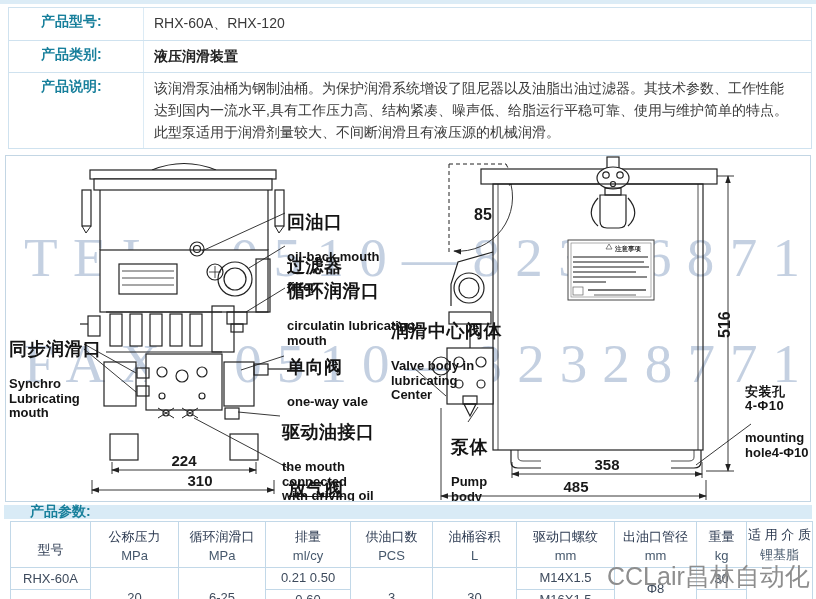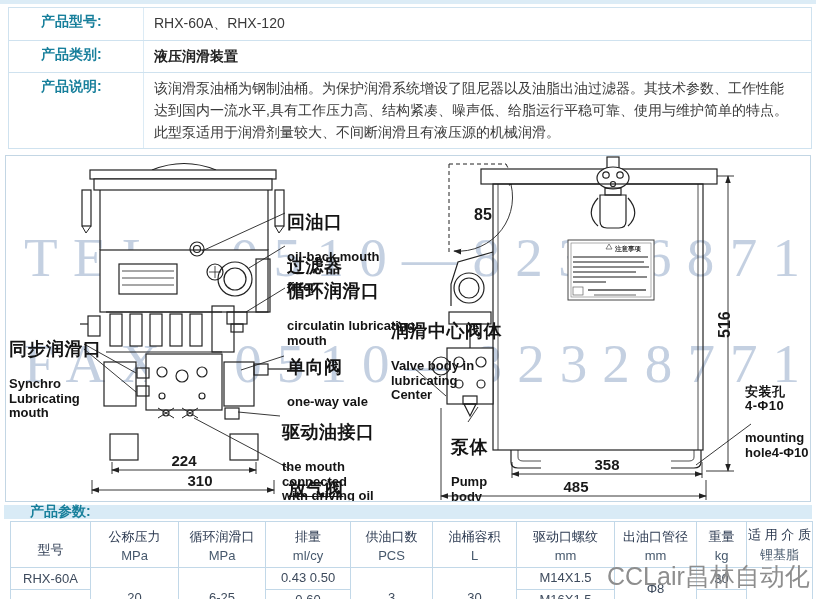--- a/index.html
+++ b/index.html
@@ -366,21 +366,21 @@
             <span class="hname">适 用 介 质</span>
             <span class="hunit">锂基脂</span>
           </th>
       </tr>
     </thead>
     <tbody>
       <tr class="r1">
         <td>RHX-60A</td>
         <td rowspan="2">20</td>
         <td rowspan="2">6-25</td>
-        <td class="pre">0.43 0.50</td>
+        <td class="pre">0.21 0.50</td>
         <td rowspan="2">3</td>
         <td rowspan="2">30</td>
         <td class="pre">M14X1.5</td>
         <td rowspan="2" class="pre">Φ8
 Φ6</td>
         <td>30</td>
         <td rowspan="2"></td>
       </tr>
       <tr class="r2">
         <td>RHX-120</td>

